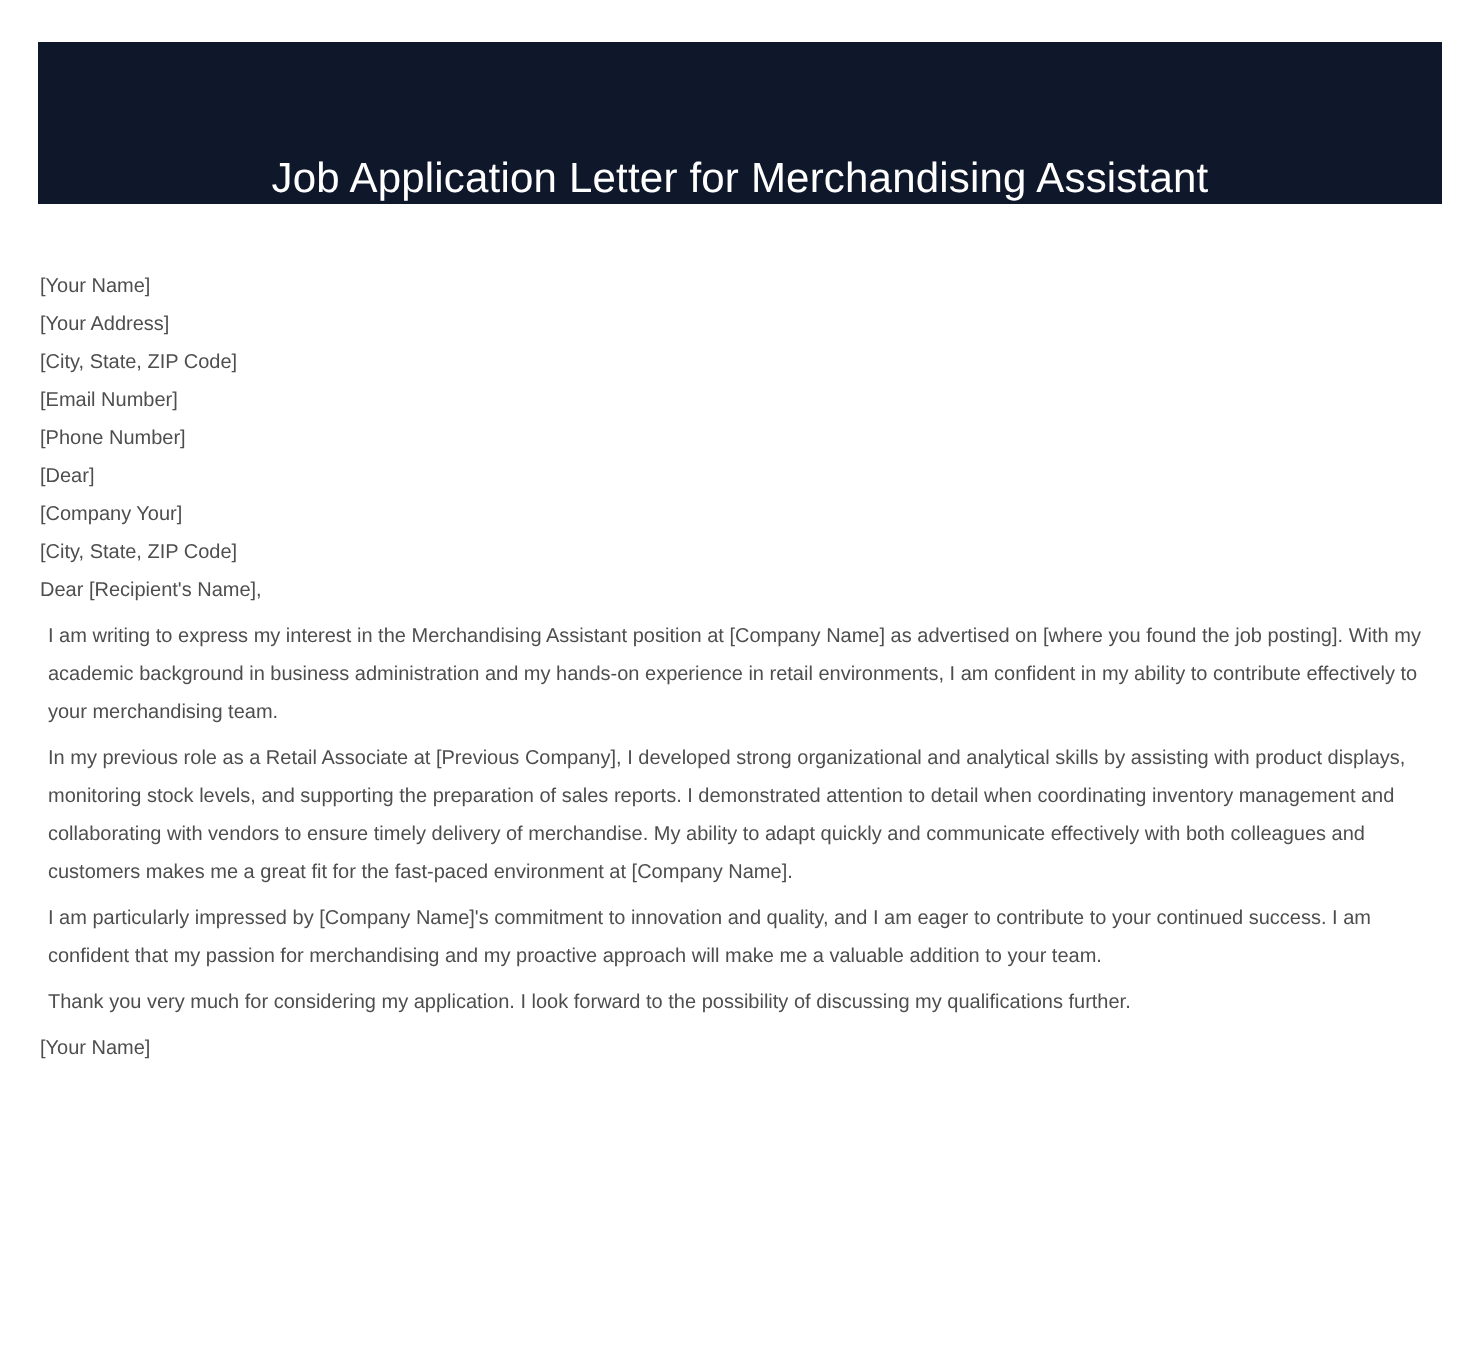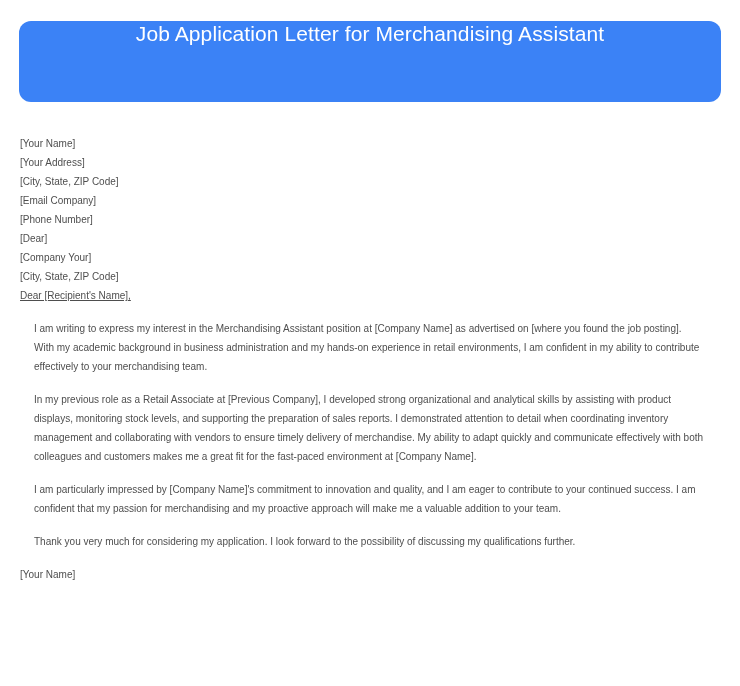--- a/index.html
+++ b/index.html
@@ -22,25 +22,24 @@
     background: #ffffff;
     box-sizing: border-box;
   }
 
   .letter-header {
     position: absolute;
     left: 19px;
     top: 21px;
     width: 702px;
     height: 81px;
-    background: #3b82f6;
+    background: #0f172a;
     display: flex;
-    align-items: flex-start;
+    align-items: flex-end;
     justify-content: center;
-    border-radius: 12px;
   }
 
   .letter-title {
     color: #ffffff;
     font-family: "Liberation Sans", sans-serif;
     font-size: 21px;
     font-weight: 400;
     letter-spacing: 0.1px;
     line-height: 1.2;
     text-align: center;
@@ -63,25 +62,24 @@
   }
 
   .addr-line {
     display: block;
     white-space: nowrap;
   }
 
   .salutation {
     display: block;
     white-space: nowrap;
-    text-decoration: underline;
   }
 
   .para {
-    margin: 14px;
+    margin: 4px;
     text-align: left;
   }
 
   .closing-line {
     display: block;
     white-space: nowrap;
   }
 </style>
 </head>
 <body>
@@ -91,21 +89,21 @@
   <div class="letter-header">
     <div class="letter-title">Job Application Letter for Merchandising Assistant</div>
   </div>
 
   <div class="letter-body">
 
     <div class="addr-block">
       <span class="addr-line">[Your Name]</span>
       <span class="addr-line">[Your Address]</span>
       <span class="addr-line">[City, State, ZIP Code]</span>
-      <span class="addr-line">[Email Company]</span>
+      <span class="addr-line">[Email Number]</span>
       <span class="addr-line">[Phone Number]</span>
       <span class="addr-line">[Dear]</span>
     </div>
 
     <div class="addr-block">
       <span class="addr-line">[Company Your]</span>
       <span class="addr-line">[City, State, ZIP Code]</span>
     </div>
 
     <span class="salutation">Dear [Recipient's Name],</span>

